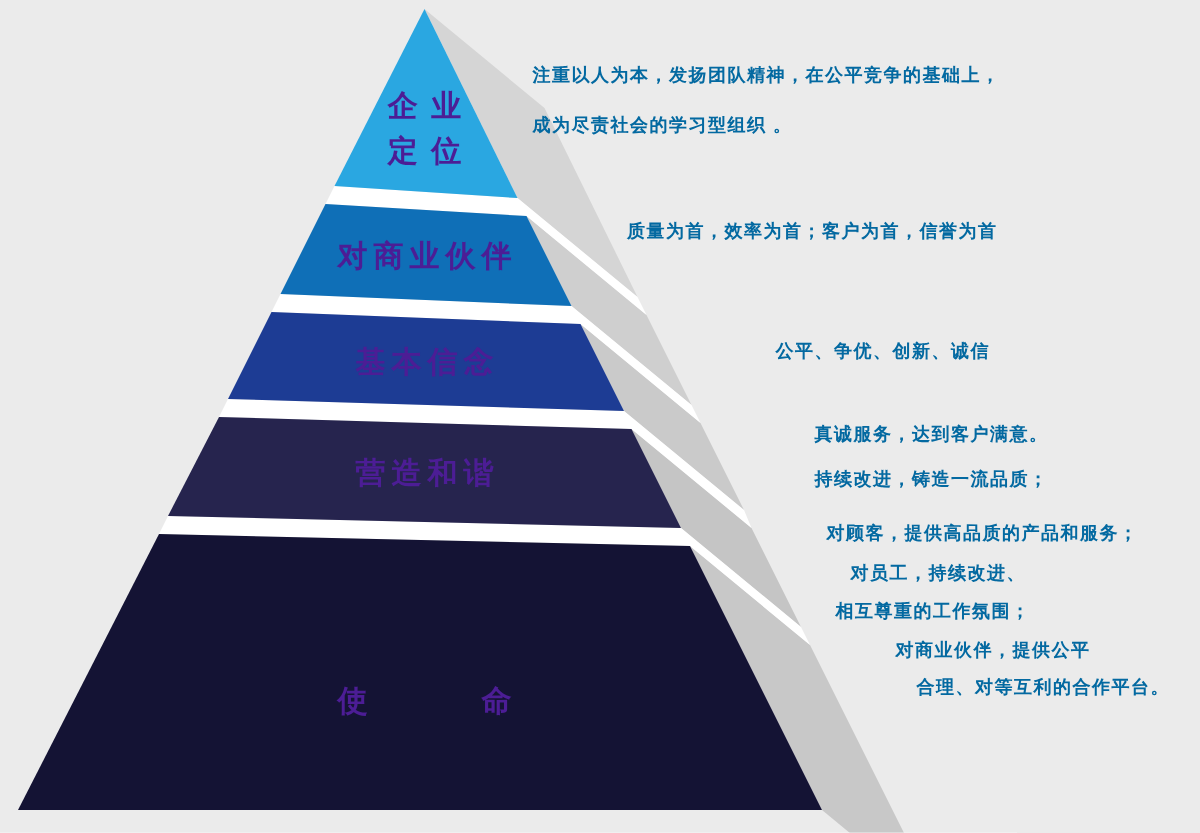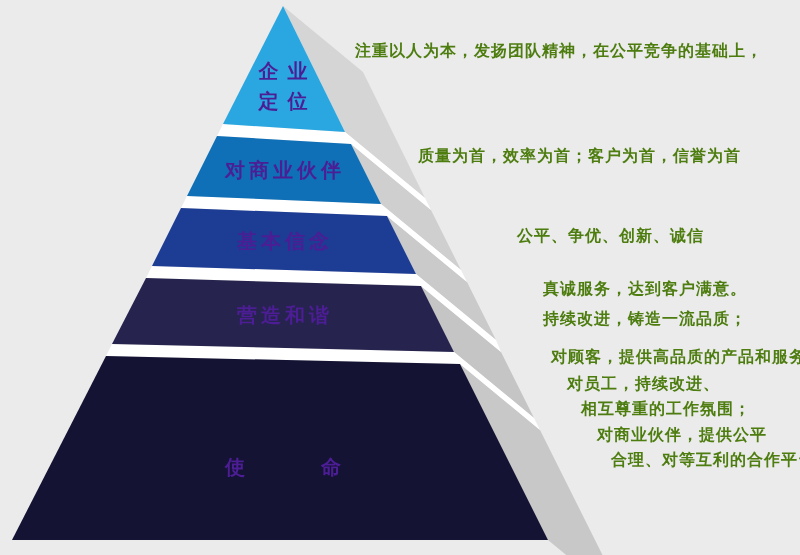--- a/index.html
+++ b/index.html
@@ -21,33 +21,33 @@
     text-align: center;
     white-space: nowrap;
   }
   .label-1 { left: 283px; top: 56px;  line-height: 30px; letter-spacing: 9px;  padding-left: 9px; }
   .label-2 { left: 283px; top: 157px; letter-spacing: 4px;  padding-left: 4px; }
   .label-3 { left: 283px; top: 228px; letter-spacing: 4px;  padding-left: 4px; }
   .label-4 { left: 283px; top: 302px; letter-spacing: 4px;  padding-left: 4px; }
   .label-5 { left: 283px; top: 454px; font-size: 20px; letter-spacing: 12px; padding-left: 12px; }
   .ann {
     position: absolute;
-    color: #4d7c0f;
+    color: #0369a1;
     font-weight: bold;
-    font-size: 16px;
+    font-size: 12px;
     letter-spacing: 1px;
     white-space: nowrap;
   }
   .ann-1 { left: 355px; top: 34px;  line-height: 33px; }
   .ann-2 { left: 418px; top: 146px; }
   .ann-3 { left: 517px; top: 226px; }
   .ann-4 { left: 543px; top: 274px; line-height: 30px; }
   .ann-5-l1 { left: 551px; top: 347px; }
   .ann-5-l2 { left: 567px; top: 374px; }
-  .ann-5-l3 { left: 581px; top: 399px; }
+  .ann-5-l3 { left: 557px; top: 399px; }
   .ann-5-l4 { left: 597px; top: 425px; }
   .ann-5-l5 { left: 611px; top: 450px; }
 </style>
 </head>
 <body>
 
 <div class="stage">
 
   <svg width="800" height="555" viewBox="0 0 800 555">
 
@@ -73,20 +73,21 @@
     <div>企业</div>
     <div>定位</div>
   </div>
   <div class="label label-2">对商业伙伴</div>
   <div class="label label-3">基本信念</div>
   <div class="label label-4">营造和谐</div>
   <div class="label label-5">使　　命</div>
 
   <div class="ann ann-1">
     <div>注重以人为本，发扬团队精神，在公平竞争的基础上，</div>
+    <div>成为尽责社会的学习型组织 。</div>
   </div>
 
   <div class="ann ann-2">质量为首，效率为首；客户为首，信誉为首</div>
 
   <div class="ann ann-3">公平、争优、创新、诚信</div>
 
   <div class="ann ann-4">
     <div>真诚服务，达到客户满意。</div>
     <div>持续改进，铸造一流品质；</div>
   </div>

